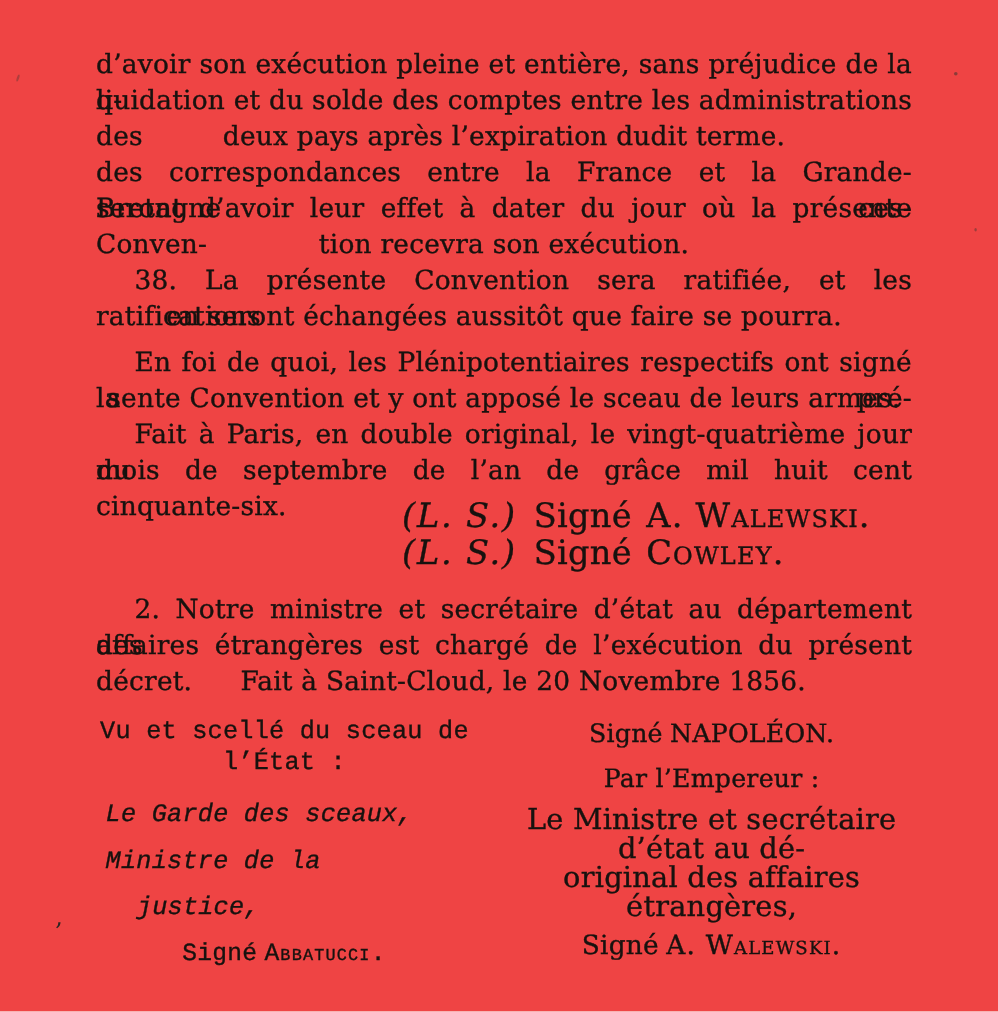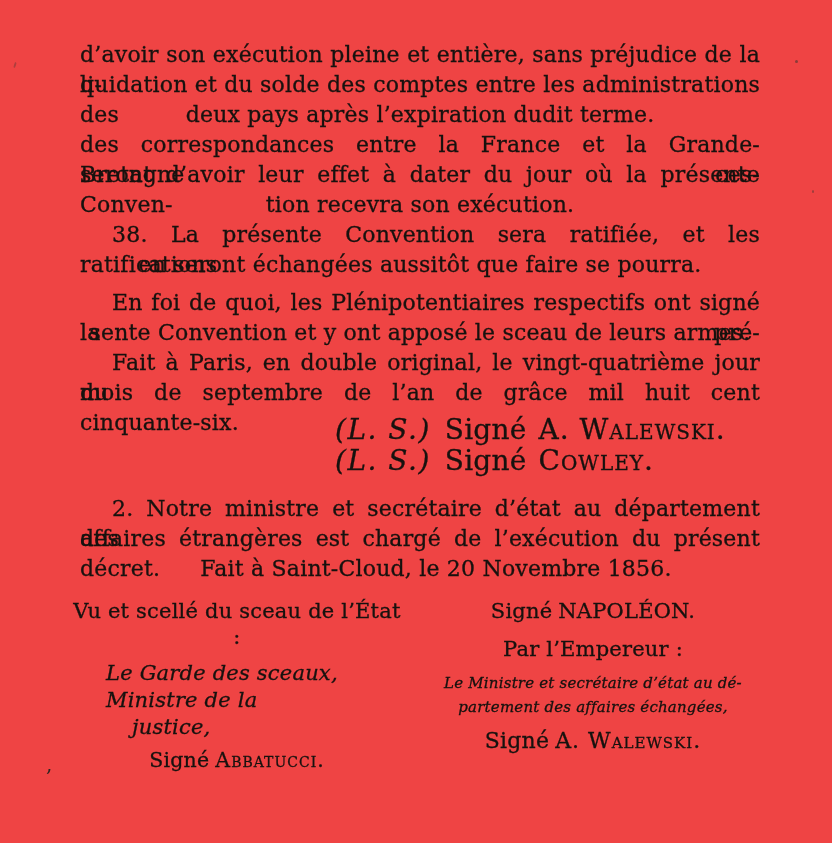--- a/index.html
+++ b/index.html
@@ -34,29 +34,29 @@
   .seal-line { height: 31px; line-height: 31px; white-space: nowrap; }
   .seal-ls { font-style: italic; letter-spacing: 1.5px; }
   .seal-signe { margin-left: 14px; }
   .sc { font-variant: small-caps; letter-spacing: 1px; }
   .seal-name { margin-left: 12px; }
 
   #body-b { margin-top: 18px; }
 
   
   .closing { display: flex; margin-top: 14px; }
-  .col-left  { width: 340px; margin-left: -10px; font-size: 21px; }
+  .col-left  { width: 340px; margin-left: -10px; font-size: 21px; font-family: Liberation Mono, monospace; }
   .col-right { width: 340px; margin-left: 22px;  font-size: 21px; text-align: center; }
   .c-center { text-align: center; }
   .c-line { line-height: 26px; }
-  .col-left .c-title { margin-left: 36px; margin-top: 10px; font-style: italic; line-height: 27px; }
+  .col-left .c-title { margin-left: 18px; margin-top: 10px; font-style: italic; line-height: 39px; }
   .col-left .c-title .ind2 { margin-left: 26px; }
   .col-left .c-signe { margin-top: 7px; font-size: 20.5px; }
   .col-right .c-par { margin-top: 12px; }
-  .col-right .c-title { margin-top: 9px; font-style: italic; font-size: 15px; line-height: 24px; }
+  .col-right .c-title { margin-top: 9px; font-size: 24px; line-height: 24px; }
   .col-right .c-signe { margin-top: 9px; font-size: 22px; }
   .gap6 { display: inline-block; width: 6px; }
 
   
   .speck { position: absolute; background: #3a3530; border-radius: 50%; }
   .speck.s1 { left: 795px; top: 60px; width: 3px; height: 3px; opacity: .55; }
   .speck.s2 { left: 812px; top: 190px; width: 2px; height: 3px; opacity: .45; }
   .speck.s3 { left: 14px; top: 62px; width: 2px; height: 6px; opacity: .35; transform: rotate(18deg); }
   .stray-comma {
     position: absolute; left: 46px; top: 752px;
@@ -125,21 +125,21 @@
           <span>Signé</span><span class="gap6"></span><span class="sc">Abbatucci.</span>
         </div>
       </div>
       <div class="col-right">
         <div class="c-line">
           <span>Signé</span><span class="gap6"></span><span>NAPOLÉON.</span>
         </div>
         <div class="c-par c-line">Par l’Empereur :</div>
         <div class="c-title">
           <div>Le Ministre et secrétaire d’état au dé-</div>
-          <div>partement des affaires échangées,</div>
+          <div>original des affaires étrangères,</div>
         </div>
         <div class="c-signe">
           <span>Signé</span><span class="gap6"></span><span class="sc">A. Walewski.</span>
         </div>
       </div>
     </div>
 
   </div>
 
   <div class="speck s1"></div>

